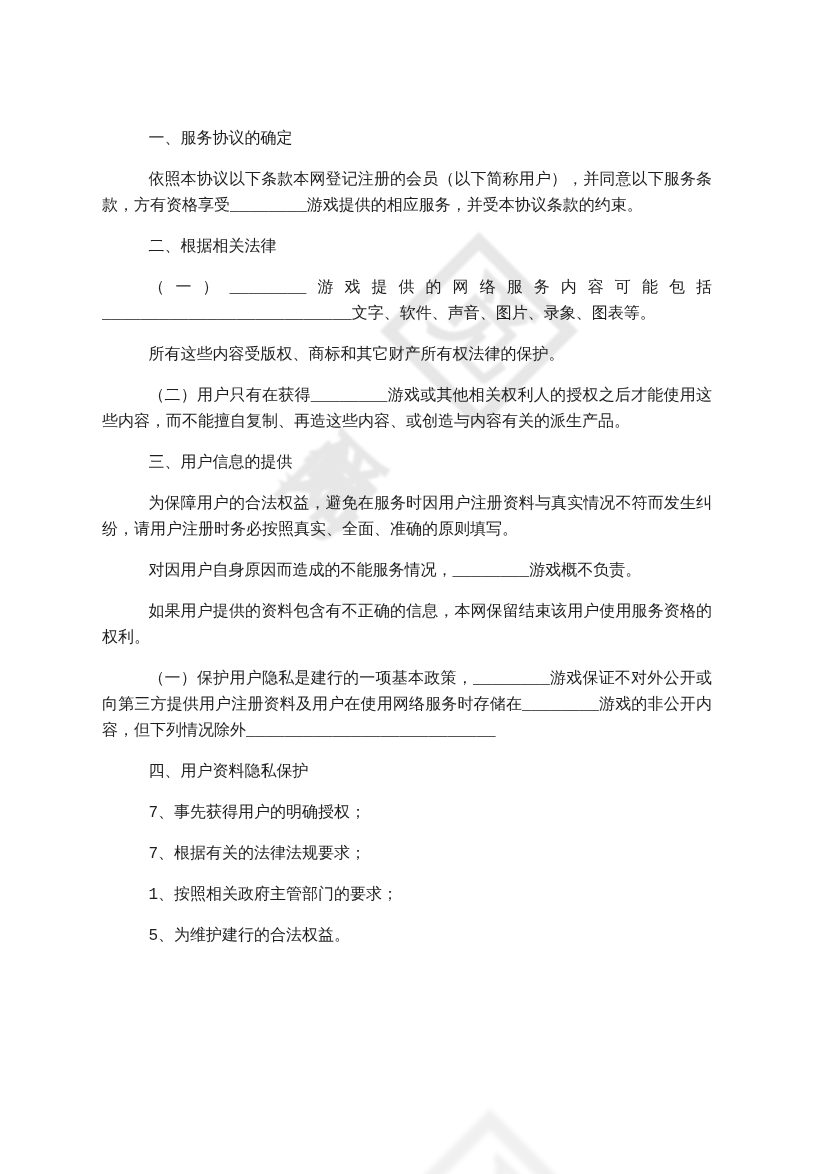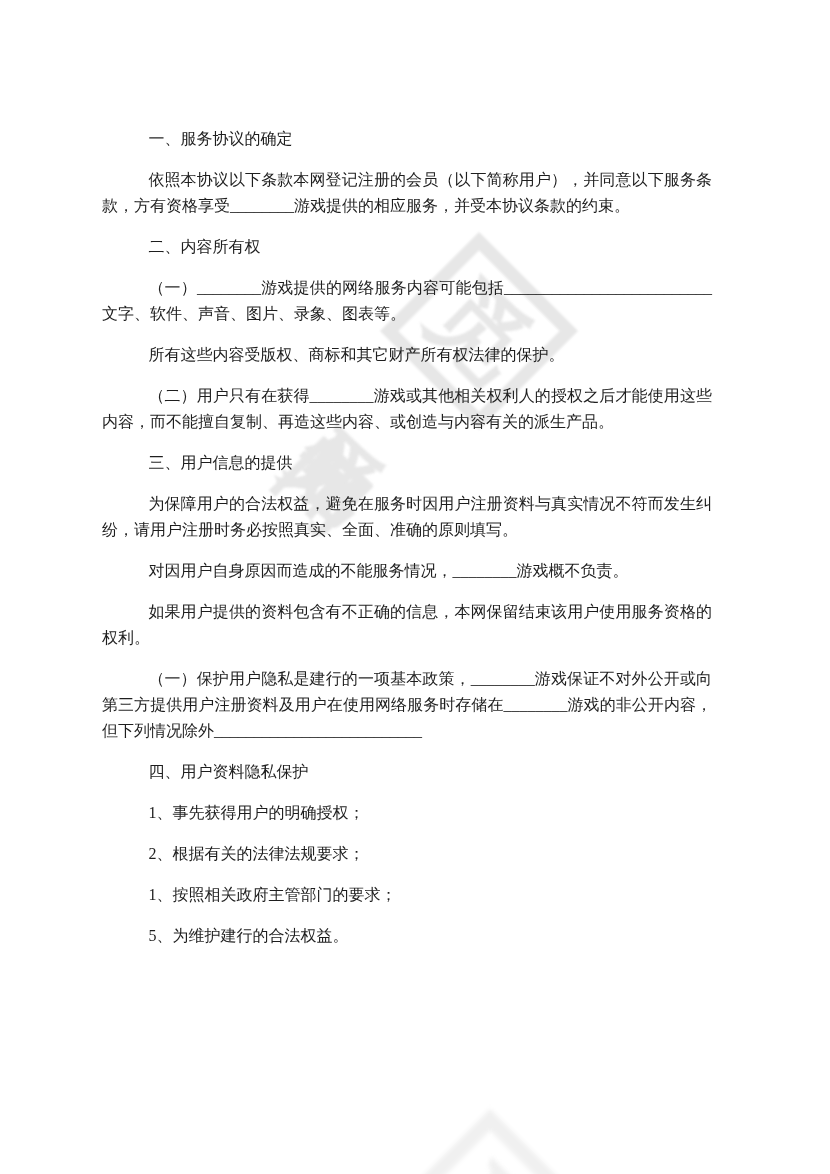--- a/index.html
+++ b/index.html
@@ -6,21 +6,21 @@
     margin: 0;
     padding: 0;
     background: #ffffff;
   }
   .page {
     position: relative;
     width: 758px;
     height: 1174px;
     background: #ffffff;
     overflow: hidden;
-    font-family: Liberation Serif, serif;
+    font-family: Liberation Mono, monospace;
     color: #1e1e1e;
   }
   .content {
     position: absolute;
     left: 102px;
     top: 126px;
     width: 610px;
     font-size: 16px;
     line-height: 26px;
     text-align: justify;
@@ -86,29 +86,29 @@
 
   <div class="watermark wm-bottom" aria-hidden="true">
     <div class="wm-diamond">
       <span class="wm-glyph">觅</span>
     </div>
   </div>
 
   <div class="content" id="doc">
       <p class="block heading">一、服务协议的确定</p>
       <p class="block para">依照本协议以下条款本网登记注册的会员（以下简称用户），并同意以下服务条款，方有资格享受________游戏提供的相应服务，并受本协议条款的约束。</p>
-      <p class="block heading">二、内容所有权</p>
+      <p class="block heading">二、根据相关法律</p>
       <p class="block para">（一）________游戏提供的网络服务内容可能包括__________________________文字、软件、声音、图片、录象、图表等。</p>
       <p class="block para">所有这些内容受版权、商标和其它财产所有权法律的保护。</p>
       <p class="block para">（二）用户只有在获得________游戏或其他相关权利人的授权之后才能使用这些内容，而不能擅自复制、再造这些内容、或创造与内容有关的派生产品。</p>
       <p class="block heading">三、用户信息的提供</p>
       <p class="block para">为保障用户的合法权益，避免在服务时因用户注册资料与真实情况不符而发生纠纷，请用户注册时务必按照真实、全面、准确的原则填写。</p>
       <p class="block para">对因用户自身原因而造成的不能服务情况，________游戏概不负责。</p>
       <p class="block para">如果用户提供的资料包含有不正确的信息，本网保留结束该用户使用服务资格的权利。</p>
       <p class="block para">（一）保护用户隐私是建行的一项基本政策，________游戏保证不对外公开或向第三方提供用户注册资料及用户在使用网络服务时存储在________游戏的非公开内容，但下列情况除外__________________________</p>
       <p class="block heading">四、用户资料隐私保护</p>
-      <p class="block item">1、事先获得用户的明确授权；</p>
-      <p class="block item">2、根据有关的法律法规要求；</p>
+      <p class="block item">7、事先获得用户的明确授权；</p>
+      <p class="block item">7、根据有关的法律法规要求；</p>
       <p class="block item">1、按照相关政府主管部门的要求；</p>
       <p class="block item">5、为维护建行的合法权益。</p>
     </div>
 
 </div>
 
 </body></html>

